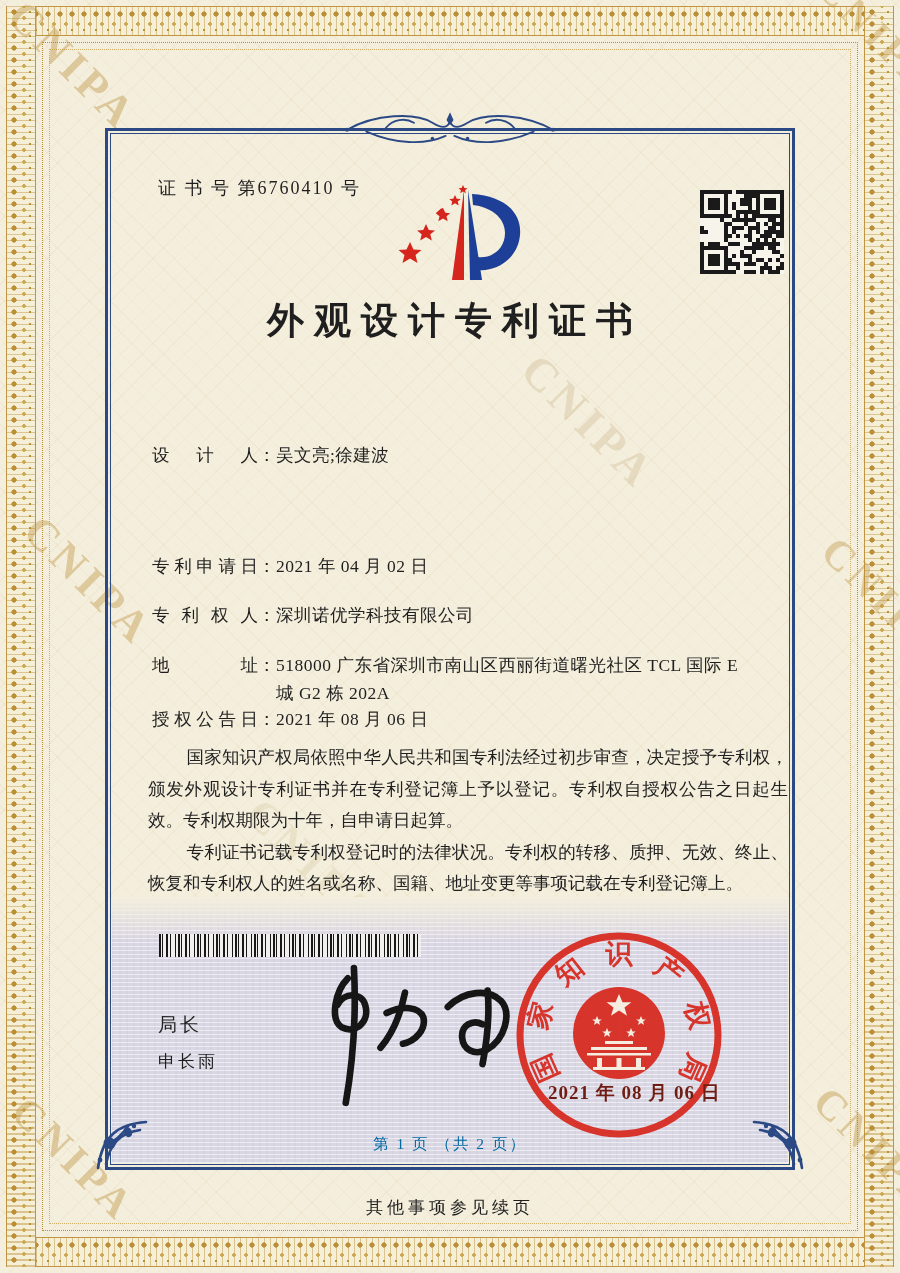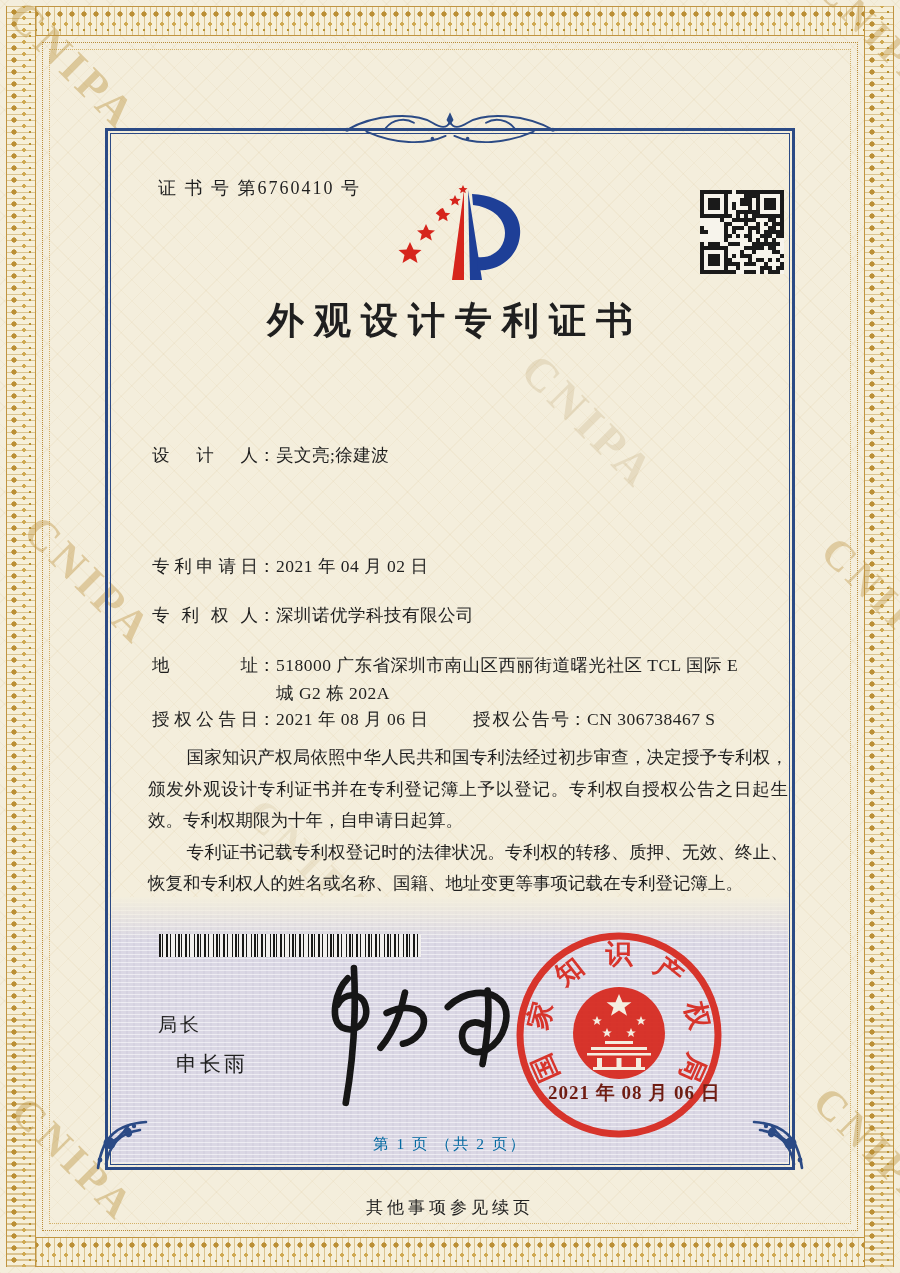--- a/index.html
+++ b/index.html
@@ -65,21 +65,21 @@
   .pair2{position:absolute; left:321px; top:0;}
   .paras{left:148px; top:742px; width:640px; font-size:17.5px; line-height:31.5px;
          text-align:justify;}
   .paras p{margin:0; text-indent:2.2em;}
   .barcode{left:159px; top:934px; width:262px; height:23px;
     background:repeating-linear-gradient(90deg,
       #181818 0 2px, #f2f0ef 2px 3px, #181818 3px 4px, #f2f0ef 4px 7px,
       #181818 7px 9px, #f2f0ef 9px 11px, #181818 11px 12px, #f2f0ef 12px 16px,
       #181818 16px 17px, #f2f0ef 17px 19px);}
   .role{left:158px; top:1012px; font-size:19px; letter-spacing:3px;}
-  .rname{left:176px; top:1050px; font-size:21px; letter-spacing:3px;}
+  .rname{left:158px; top:1050px; font-size:17px; letter-spacing:3px;}
   .sig{left:282px; top:962px;}
   .sealwrap{left:512px; top:928px;}
   .sealdate{left:548px; top:1080px; width:190px; font-size:19px; font-weight:bold;
     color:#6f1d12; letter-spacing:1px; z-index:7;}
   .pagenum{left:0; right:0; top:1134px; text-align:center; font-size:15.5px;
     letter-spacing:2px; color:#0369a1;}
   .cont{left:0; right:0; top:1196px; text-align:center; font-size:17px; letter-spacing:4px;}
   .corner{z-index:5;}
 </style>
 </head>
@@ -347,23 +347,20 @@
       <span class="flabel">专利权人</span><span class="fcolon">：</span><span class="fval">深圳诺优学科技有限公司</span>
     </div>
     <div class="abs frow" style="top:652px;">
       <span class="flabel">地址</span><span class="fcolon">：</span><span class="fval">518000 广东省深圳市南山区西丽街道曙光社区 TCL 国际 E</span>
     </div>
     <div class="abs frow" style="top:680px; left:276px;">
       <span class="fval">城 G2 栋 202A</span>
     </div>
     <div class="abs frow" style="top:706px;">
       <span class="flabel">授权公告日</span><span class="fcolon">：</span><span class="fval">2021 年 08 月 06 日</span>
-      <span class="pair2">
-        <span class="flabel" style="width:96px;">授权公告号</span><span class="fcolon">：</span><span class="fval">CN 306738467 S</span>
-      </span>
     </div>
 
     <div class="abs paras">
       <p>国家知识产权局依照中华人民共和国专利法经过初步审查，决定授予专利权，颁发外观设计专利证书并在专利登记簿上予以登记。专利权自授权公告之日起生效。专利权期限为十年，自申请日起算。</p>
       <p>专利证书记载专利权登记时的法律状况。专利权的转移、质押、无效、终止、恢复和专利权人的姓名或名称、国籍、地址变更等事项记载在专利登记簿上。</p>
     </div>
 
     <div class="abs barcode"></div>
 
     <div class="abs role">局长</div>

